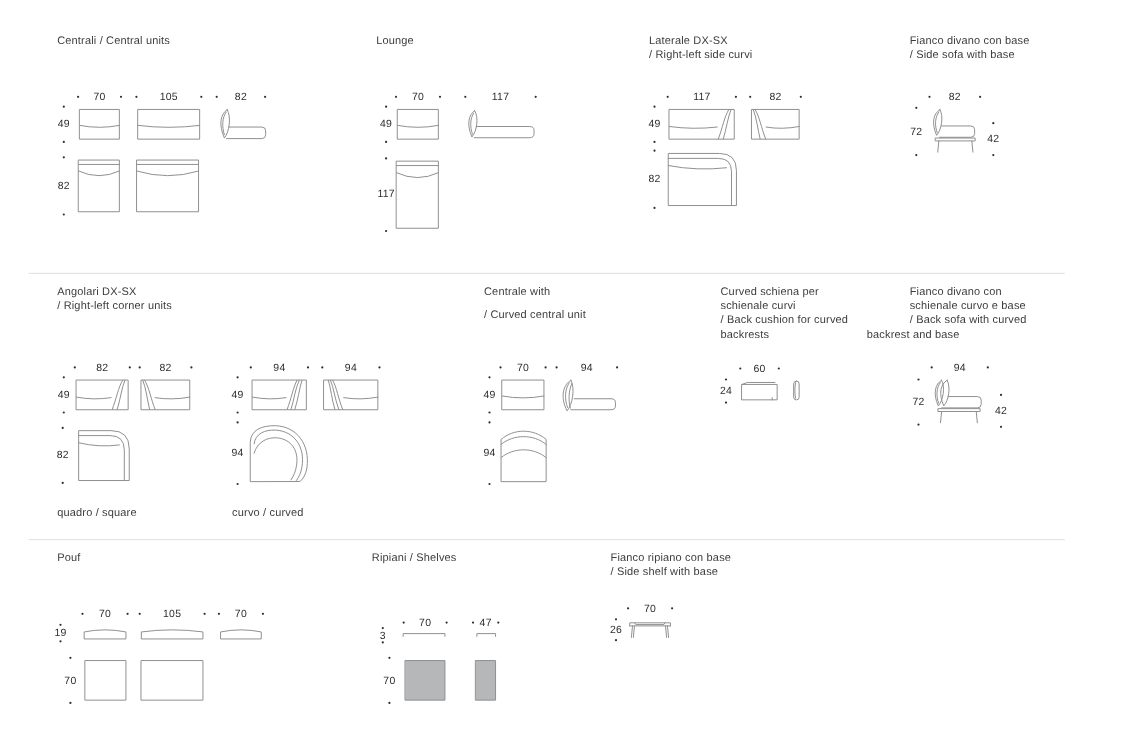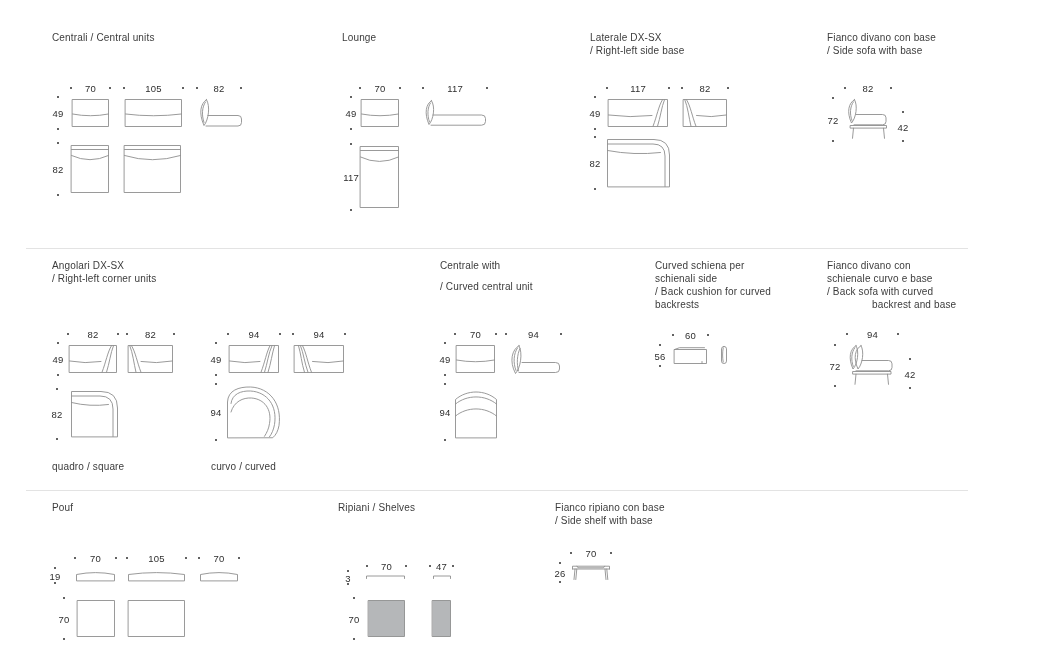--- a/index.html
+++ b/index.html
@@ -112,21 +112,21 @@
     <path d="M7.5,3 C4.5,7.5 4,15 6.5,22"></path>
     <path d="M10,15 L58.5,15 Q62.5,15 62.5,18.5 L62.5,21.5 Q62.5,25.2 58.5,25.2 L8,25.2"></path>
   </svg>
   <svg class="dwg" style="left:360px;top:146px" width="39" height="62" viewBox="0 0 39 62">
     <rect x="0.5" y="0.5" width="38" height="61"></rect>
       <line x1="0.5" y1="4.5" x2="38.5" y2="4.5"></line>
       <path d="M0.5,11 Q19.5,20 38.5,11"></path>
   </svg>
 
   <div class="title" style="left:590px;top:31px">Laterale DX-SX</div>
-  <div class="title" style="left:590px;top:44px">/ Right-left side base</div>
+  <div class="title" style="left:590px;top:44px">/ Right-left side curvi</div>
 
   <div class="hdim" style="left:606px;top:83px;width:64px">
     <span class="dot"></span>
       <span class="num">117</span>
       <span class="dot"></span>
   </div>
   <div class="hdim" style="left:681px;top:83px;width:48px">
     <span class="dot"></span>
       <span class="num">82</span>
       <span class="dot"></span>
@@ -308,49 +308,49 @@
     <path d="M13,3.5 C10,9.5 9.5,19 11.5,26"></path>
     <path d="M15,17.5 L48.5,17.5 Q52.5,17.5 52.5,21 L52.5,24 Q52.5,27.5 48.5,27.5 L12,27.5"></path>
   </svg>
   <svg class="dwg" style="left:455px;top:386px" width="42" height="52" viewBox="0 0 42 52">
     <path d="M0.5,51.5 L0.5,13.5 C12,3.5 30,3.5 41.5,13.5 L41.5,51.5 Z"></path>
     <path d="M0.5,18 C12,8.5 30,8.5 41.5,18"></path>
     <path d="M0.5,30 C12,20.5 30,20.5 41.5,30"></path>
   </svg>
 
   <div class="title" style="left:655px;top:259px">Curved schiena per</div>
-  <div class="title" style="left:655px;top:272px">schienali side</div>
+  <div class="title" style="left:655px;top:272px">schienale curvi</div>
   <div class="title" style="left:655px;top:285px">/ Back cushion for curved</div>
   <div class="title" style="left:655px;top:298px">backrests</div>
 
   <div class="hdim" style="left:672px;top:330px;width:37px">
     <span class="dot"></span>
       <span class="num">60</span>
       <span class="dot"></span>
   </div>
   <div class="vdim" style="left:652px;top:347px;height:17px">
     <span class="dot t"></span>
-      <span class="num">56</span>
+      <span class="num">24</span>
       <span class="dot b"></span>
   </div>
 
   <svg class="dwg" style="left:674px;top:347px" width="33" height="17" viewBox="0 0 33 17">
     <rect x="0.5" y="2.5" width="32" height="14"></rect>
     <path d="M0.5,2.5 L5.5,0.7 L30.5,0.7"></path>
     <path d="M28,16.5 L28,14.5"></path>
   </svg>
   <svg class="dwg" style="left:721px;top:346px" width="6" height="18" viewBox="0 0 6 18">
     <rect x="0.5" y="0.5" width="5" height="17" rx="2.4"></rect>
     <path d="M2.2,2 C1.4,6 1.4,12 2.2,16"></path>
   </svg>
 
   <div class="title" style="left:827px;top:259px">Fianco divano con</div>
   <div class="title" style="left:827px;top:272px">schienale curvo e base</div>
   <div class="title" style="left:827px;top:285px">/ Back sofa with curved</div>
-  <div class="title" style="left:872px;top:298px">backrest and base</div>
+  <div class="title" style="left:788px;top:298px">backrest and base</div>
 
   <div class="hdim" style="left:846px;top:329px;width:53px">
     <span class="dot"></span>
       <span class="num">94</span>
       <span class="dot"></span>
   </div>
   <div class="vdim" style="left:827px;top:347px;height:37px">
     <span class="dot t"></span>
       <span class="num">72</span>
       <span class="dot b"></span>

